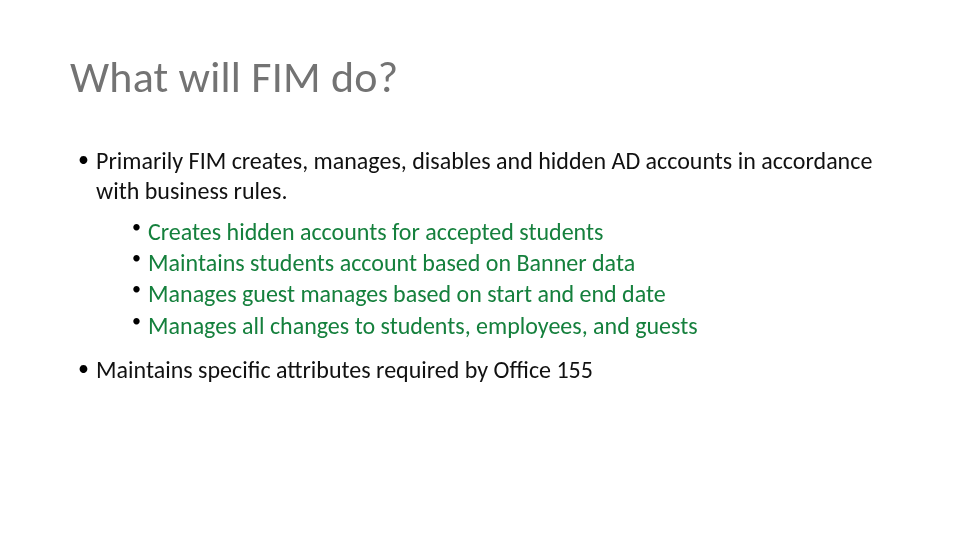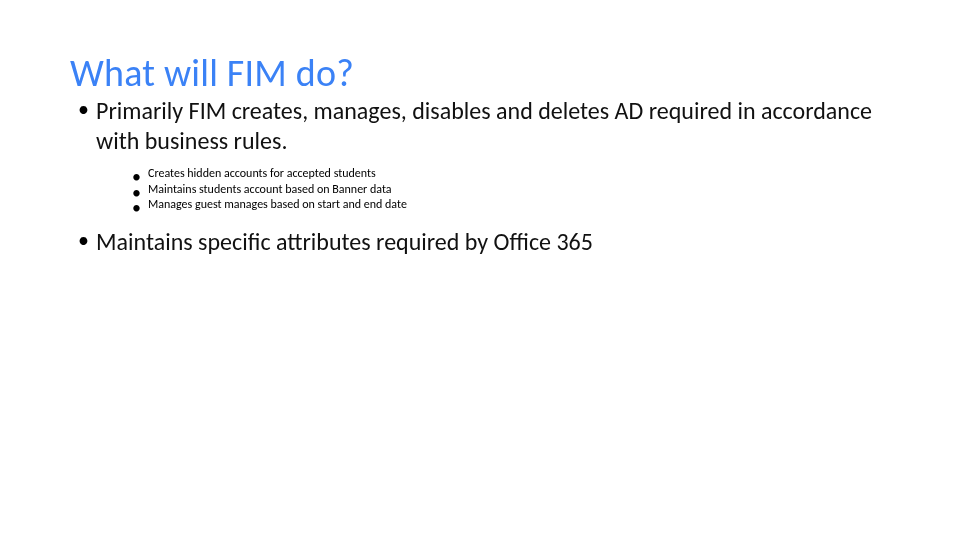--- a/index.html
+++ b/index.html
@@ -10,23 +10,24 @@
     body {
       width: 960px;
       height: 540px;
       background: #ffffff;
       font-family: "Calibri", "Segoe UI", Arial, sans-serif;
       color: #000000;
       padding: 50px 70px 0 70px;
       overflow: hidden;
     }
     .slide-title {
-      font-size: 38px;
+      font-size: 44px;
       font-weight: 400;
-      color: #3b82f6;
+      color: #737373;
+      margin-bottom: 42px;
       letter-spacing: 0.2px;
     }
     ul.top-list {
       list-style: none;
       padding-left: 8px;
     }
     ul.top-list > li {
       position: relative;
       padding-left: 18px;
       font-size: 24px;
@@ -44,43 +45,44 @@
     }
     ul.sub-list {
       list-style: none;
       padding-left: 36px;
       margin-top: 10px;
       margin-bottom: 14px;
     }
     ul.sub-list > li {
       position: relative;
       padding-left: 16px;
-      font-size: 12px;
+      font-size: 24px;
       line-height: 1.3;
-      color: #000000;
+      color: #15803d;
     }
     ul.sub-list > li::before {
       content: "•";
       position: absolute;
       left: 0;
       top: 0;
       font-size: 18px;
       color: #000000;
     }
   </style>
 </head>
 <body>
 
 <h1 class="slide-title">What will FIM do?</h1>
 
 <ul class="top-list">
   <li>
-    <span>Primarily FIM creates, manages, disables and deletes AD required in accordance with business rules.</span>
+    <span>Primarily FIM creates, manages, disables and hidden AD accounts in accordance with business rules.</span>
     <ul class="sub-list">
       <li>Creates hidden accounts for accepted students</li>
       <li>Maintains students account based on Banner data</li>
       <li>Manages guest manages based on start and end date</li>
+      <li>Manages all changes to students, employees, and guests</li>
     </ul>
   </li>
   <li>
-    <span>Maintains specific attributes required by Office 365</span>
+    <span>Maintains specific attributes required by Office 155</span>
   </li>
 </ul>
 
 </body></html>

